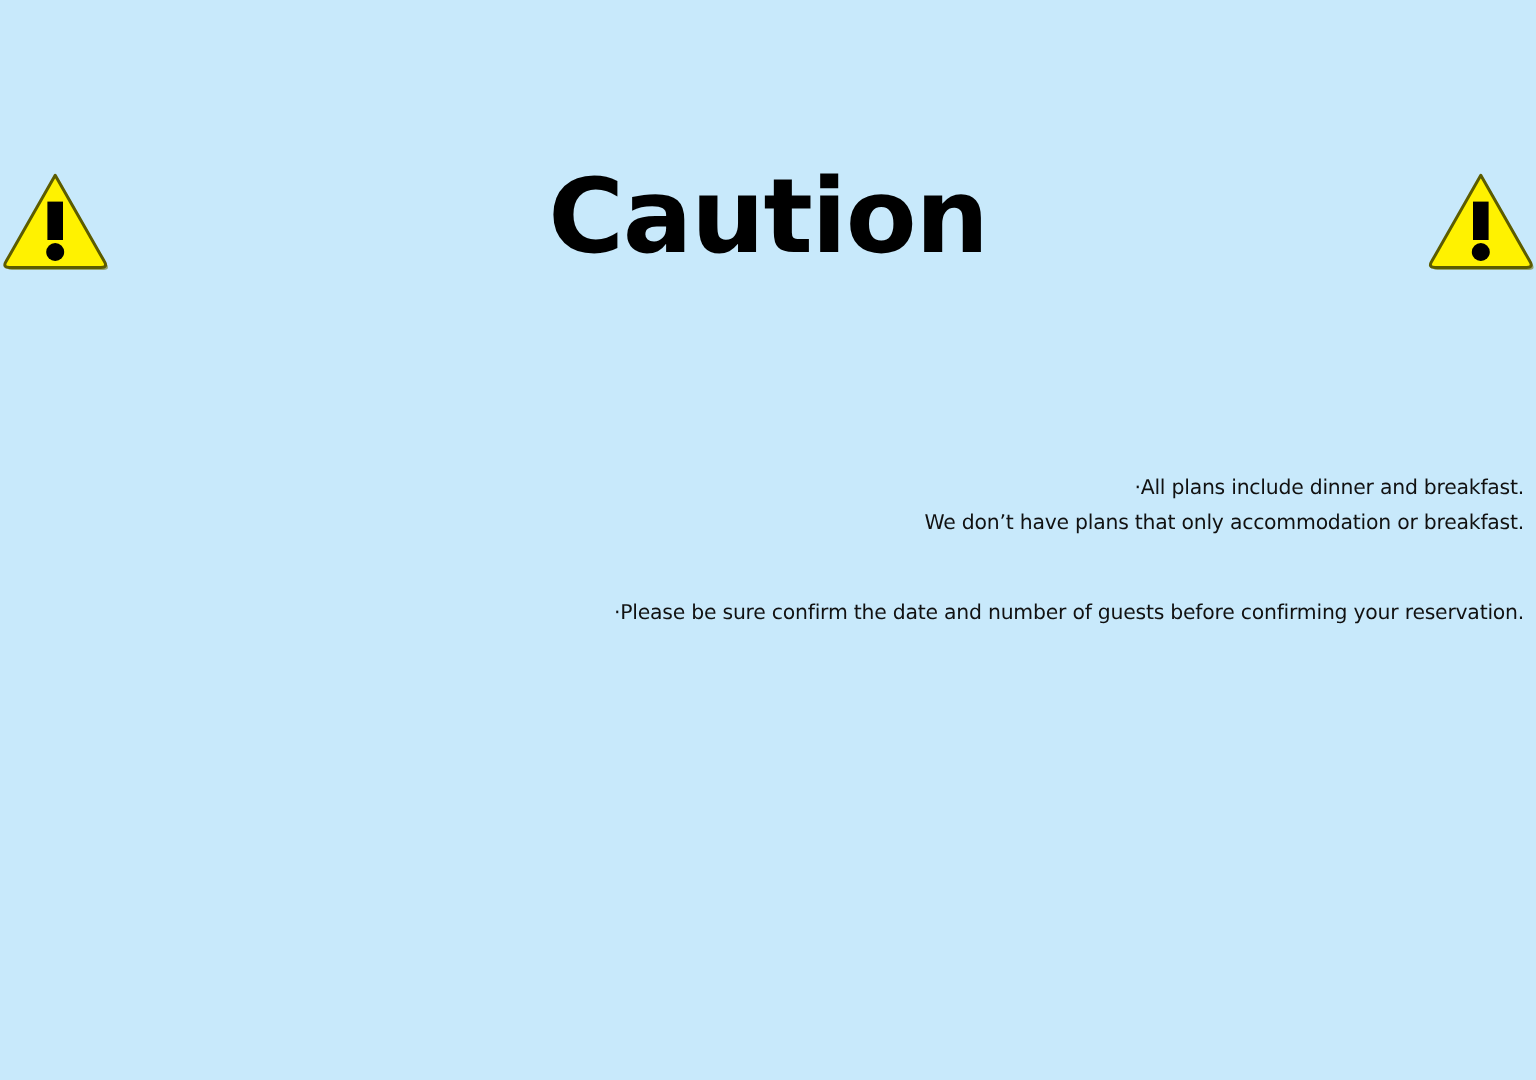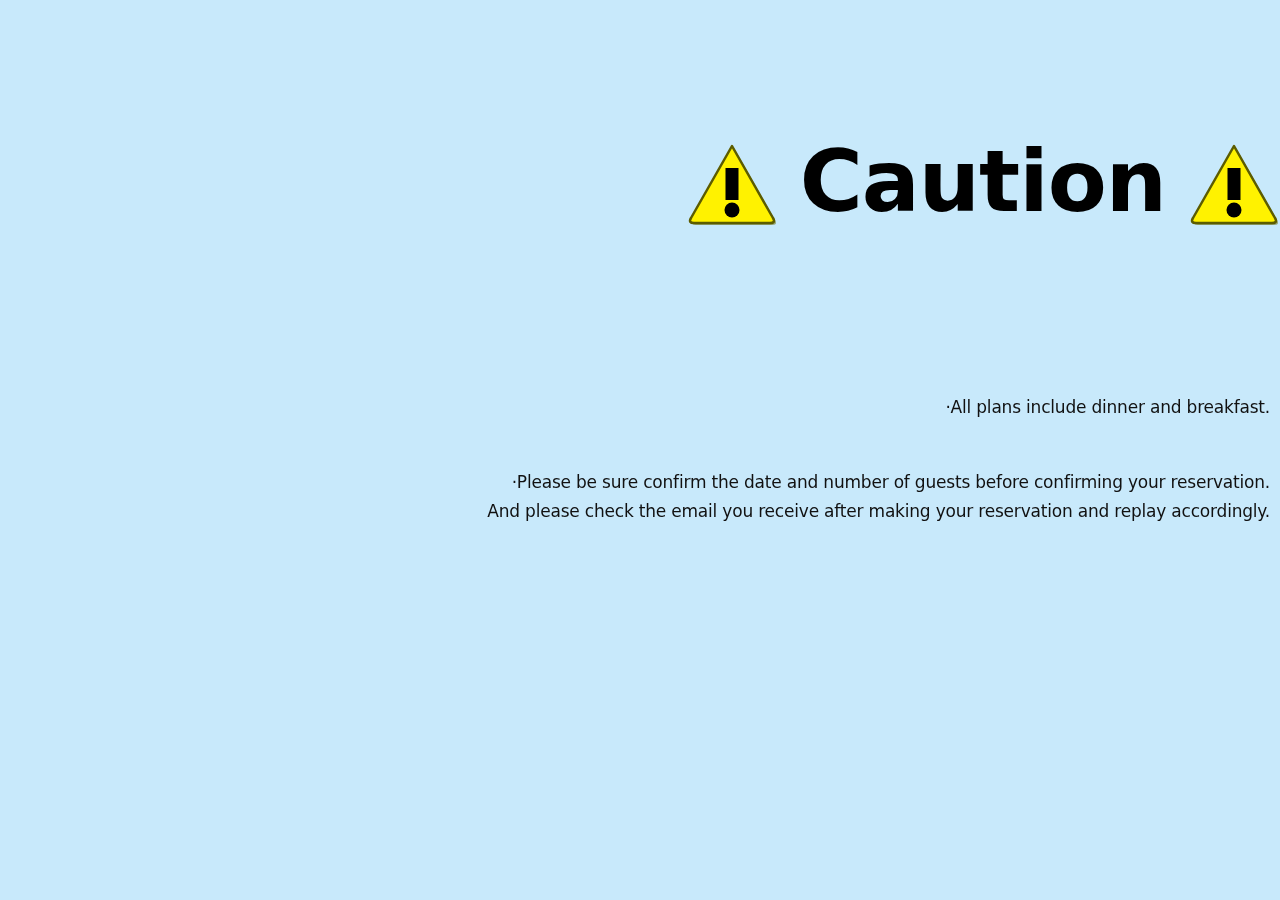--- a/index.html
+++ b/index.html
@@ -22,21 +22,21 @@
   }
 
   
   .heading {
     position: absolute;
     left: 0;
     top: 138px;
     width: 1280px;
     display: flex;
     align-items: center;
-    justify-content: flex-end;
+    justify-content: space-between;
     gap: 22px;
   }
 
   .warn-icon {
     display: block;
     width: 92px;
     height: 88px;
     flex: 0 0 auto;
   }
 
@@ -101,22 +101,22 @@
       <rect x="39.5" y="28" width="13" height="32" fill="#000000"></rect>
       <circle cx="46" cy="70" r="7.5" fill="#000000"></circle>
     </svg>
 
   </div>
 
   <div class="body-block">
 
     <div class="para">
       <div class="line">·All plans include dinner and breakfast.</div>
+      <div class="line">  We don’t have plans that only accommodation or breakfast.</div>
     </div>
 
     <div class="para">
       <div class="line">·Please be sure confirm the date and number of guests before confirming your reservation.</div>
-      <div class="line"> And please check the email you receive after making your reservation and replay accordingly.</div>
     </div>
 
   </div>
 
 </div>
 
 </body></html>

